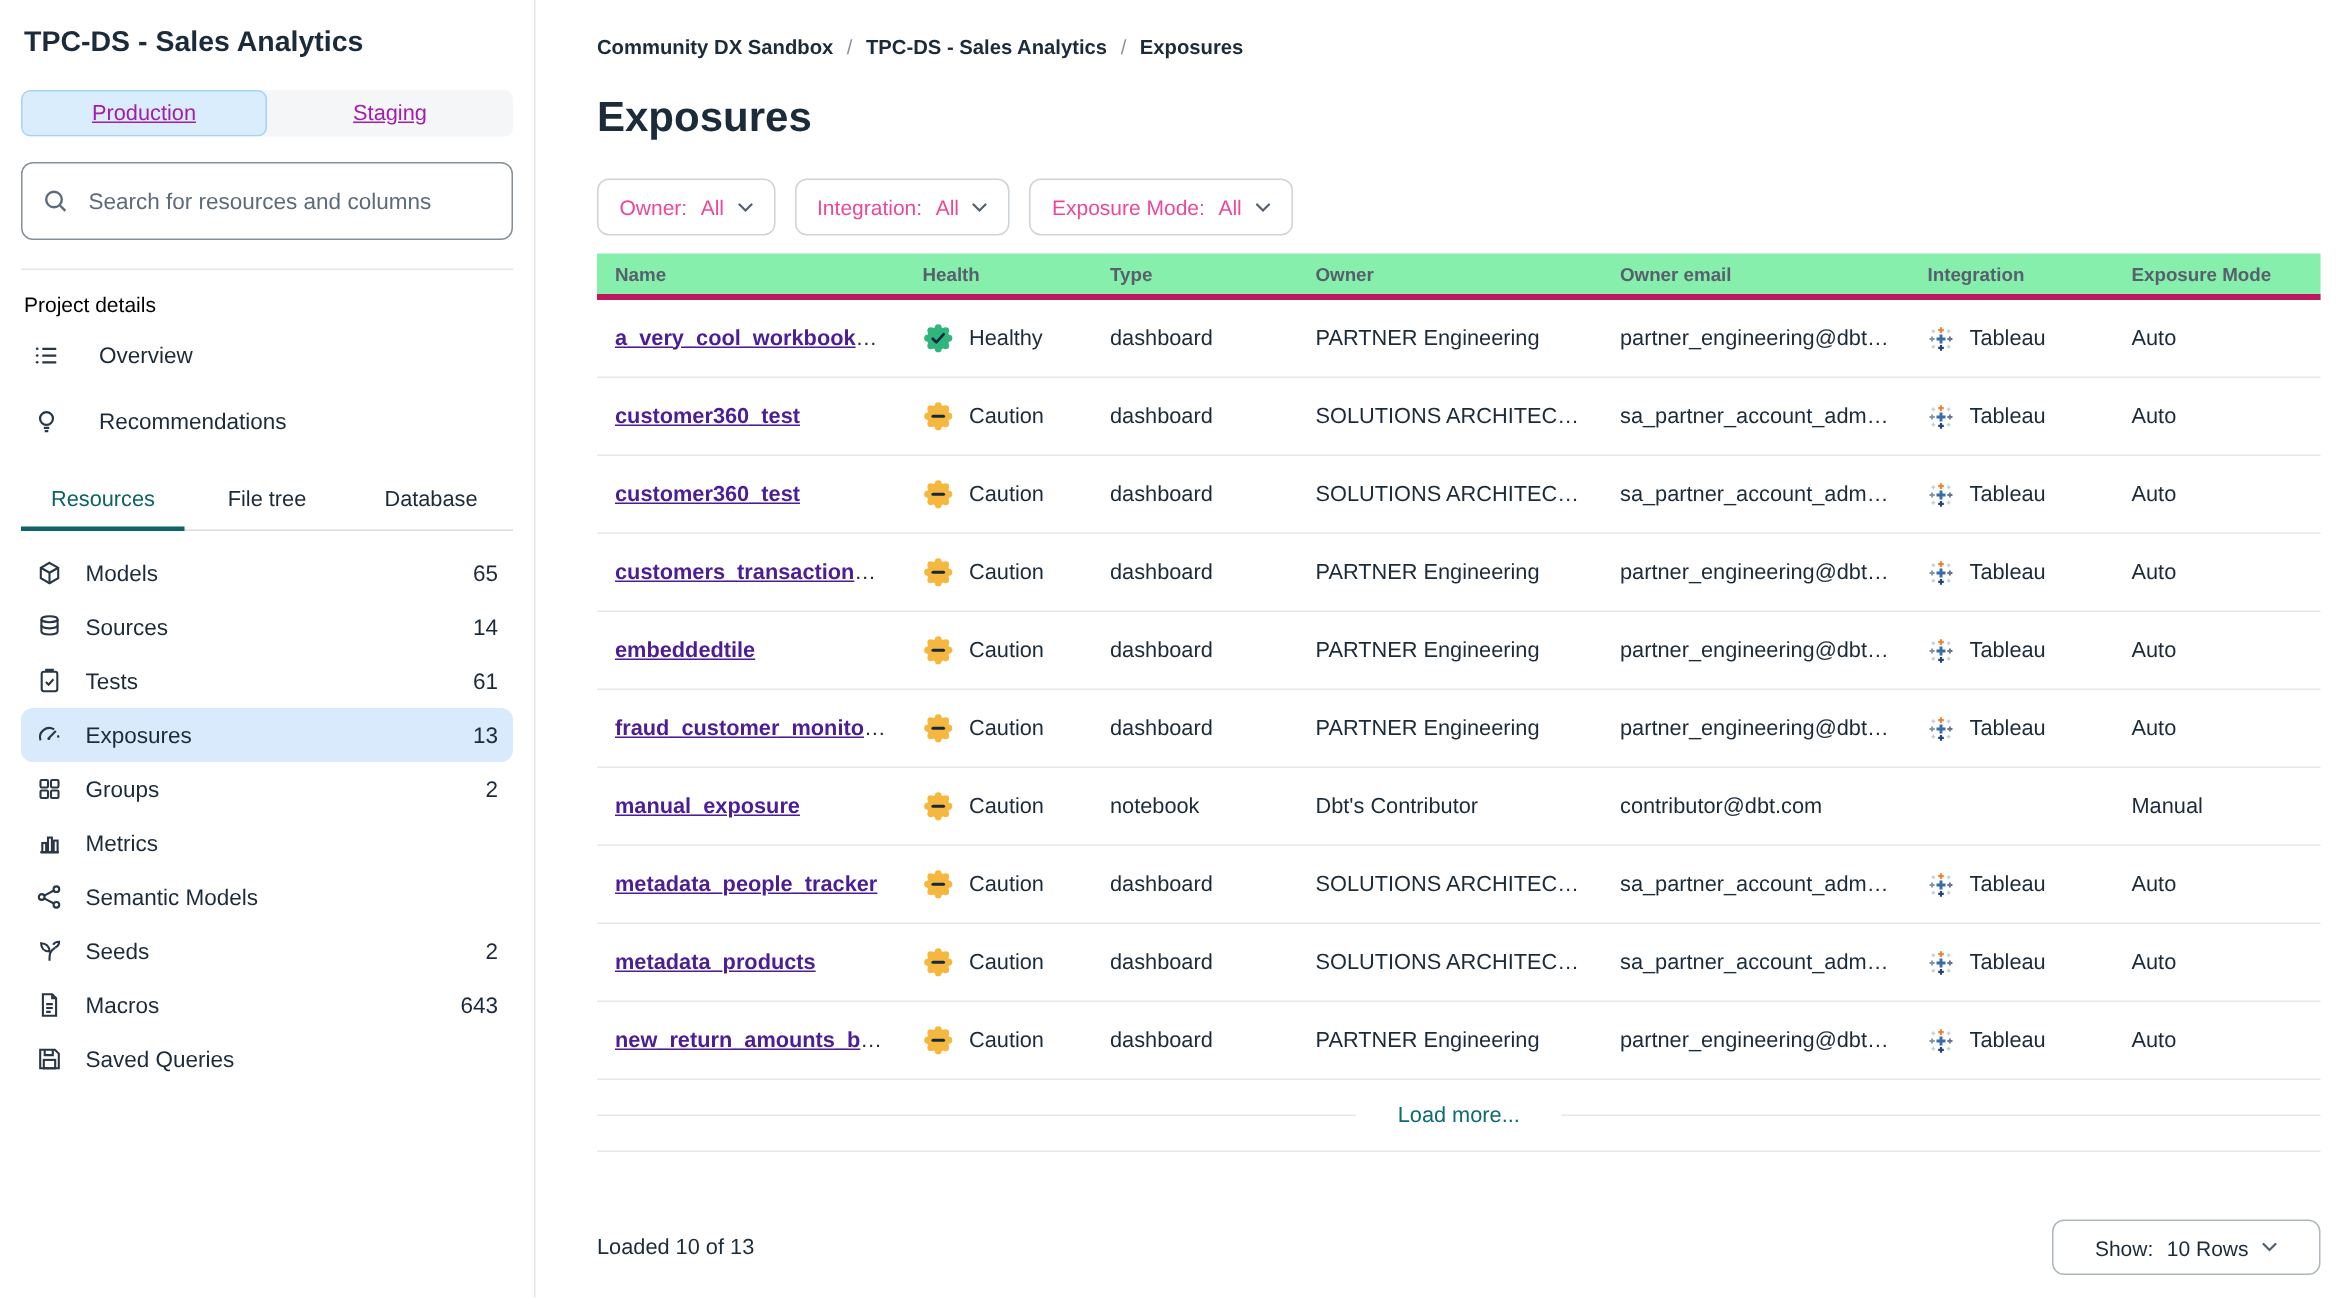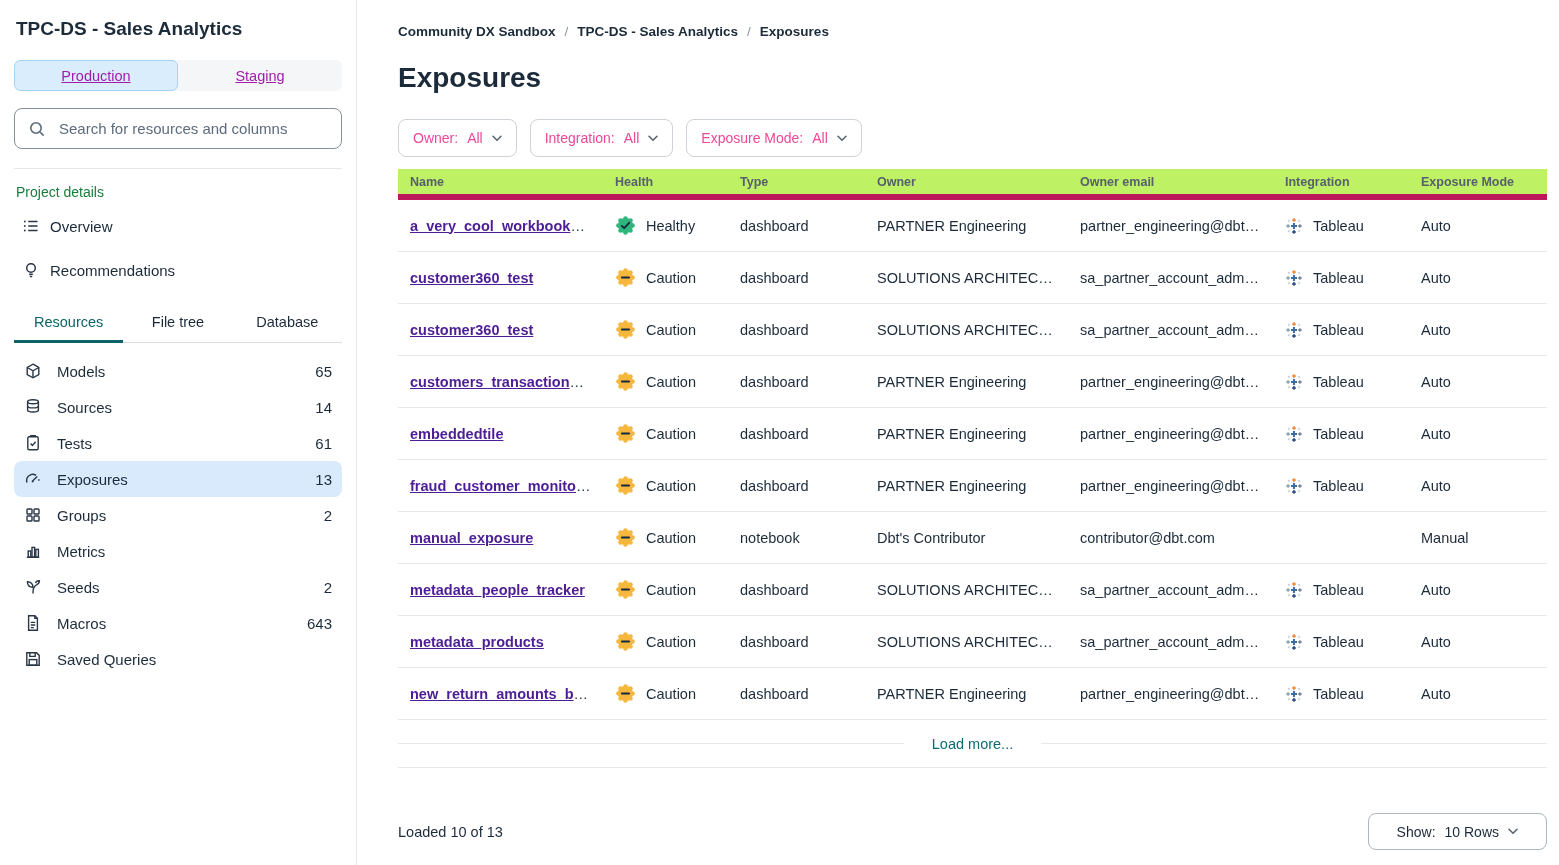--- a/index.html
+++ b/index.html
@@ -10,26 +10,26 @@
     color:#1c2b3a; background:#ffffff; display:flex;
   }
   svg { display:block; }
 
   
   .sidebar { width:357px; min-width:357px; height:100%; border-right:1px solid #e4e7ea; padding:14px 14px 0; }
   .sidebar-title { font-size:19px; font-weight:700; margin:4px 2px 20px; }
   .env-toggle { display:flex; border-radius:6px; overflow:hidden; margin-bottom:17px; background:#f5f6f7; }
   .env-btn { flex:1; height:31px; display:flex; align-items:center; justify-content:center; font-size:14.5px; cursor:pointer; border:1px solid transparent; border-radius:6px; color:#a21caf;text-decoration:underline; }
   .env-btn.active { background:#d9edfd; border-color:#a5d3f4; }
-  .search-box { display:flex; align-items:center; gap:11px; border:1px solid #848f9a; border-radius:8px; height:41px; padding:16px 13px; margin-bottom:19px; }
+  .search-box { display:flex; align-items:center; gap:11px; border:1px solid #848f9a; border-radius:8px; height:52px; padding:16px 13px; margin-bottom:19px; }
   .search-box input { flex:1; border:none; outline:none; background:transparent; font-size:15px; font-family:"Liberation Sans",sans-serif; color:#1c2b3a; }
   .search-box input::placeholder { color:#5c6b7c; }
   .sidebar-divider { height:1px; background:#e4e7ea; margin-bottom:15px; }
-  .section-label { font-size:14px; color:#15803d; margin:0 2px 4px; }
-  .nav-item { display:flex; align-items:center; gap:10px; height:44px; padding:0 8px; font-size:15px; border-radius:8px; cursor:pointer; }
+  .section-label { font-size:14px; color:#000000; margin:0 2px 4px; }
+  .nav-item { display:flex; align-items:center; gap:26px; height:44px; padding:0 8px; font-size:15px; border-radius:8px; cursor:pointer; }
   .tabs { display:flex; margin-top:13px; border-bottom:1px solid #dadde0; }
   .tab { flex:1; text-align:center; font-size:14.5px; padding:9px 0 10px; border-bottom:3px solid transparent; margin-bottom:-1px; cursor:pointer; }
   .tab.active { color:#0e6368; font-weight:400; border-bottom-color:#0e6368; }
   .resource-list { margin-top:10px; }
   .res-item { display:flex; align-items:center; gap:15px; height:36px; padding:0 10px; font-size:15px; border-radius:8px; cursor:pointer; }
   .res-item.selected { background:#d8eafc; }
   .res-item .count { margin-left:auto; font-size:15px; }
   .icn { width:18px; height:18px; flex:none; }
 
   
@@ -37,21 +37,21 @@
   .breadcrumb { display:flex; align-items:center; gap:9px; font-size:13.5px; font-weight:700; }
   .crumb { cursor:pointer; }
   .crumb-sep { color:#8a95a1; font-weight:400; }
   .page-title { font-size:28px; font-weight:600; margin:23px 0 0; }
   .filters { display:flex; gap:13px; margin-top:25px; }
   .filter-btn { display:flex; align-items:center; gap:9px; height:38px; padding:0 14px; border:1px solid #cdd3d9; border-radius:8px; background:#fff; font-size:14px; cursor:pointer; color:#ec4899; }
   .chev { width:10px; height:7px; }
 
   .table { margin-top:12px; }
   .thead, .trow { display:grid; grid-template-columns:205px 125px 137px 203px 205px 136px 137px; align-items:center; }
-  .thead { background:#bef264; height:31px; border-bottom:6px solid #be185d; }
+  .thead { background:#86efac; height:31px; border-bottom:4px solid #be185d; }
   .th { font-size:12.5px; font-weight:700; color:#57606d; padding:0 12px; white-space:nowrap; }
   .trow { height:52px; border-bottom:1px solid #e6e8ea; }
   .cell { font-size:14.5px; padding:0 12px; white-space:nowrap; overflow:hidden; text-overflow:ellipsis; }
   .cell.flex { display:flex; align-items:center; gap:10px; }
   .name-link { color:#4c1d95; font-weight:700; text-decoration:underline; cursor:pointer; }
   .badge { width:21px; height:21px; color:#f6b73e; flex:none; }
   .badge[data-health="healthy"] { color:#2fb67d; }
   .badge .g-check { display:none; }
   .badge[data-health="healthy"] .g-check { display:block; }
   .badge[data-health="healthy"] .g-minus { display:none; }
@@ -163,20 +163,30 @@
           <path d="M2.8 15.2h12.4"></path>
           <rect x="4.2" y="9" width="2.6" height="6.2"></rect>
           <rect x="8" y="5.4" width="2.6" height="9.8"></rect>
           <rect x="11.8" y="7.4" width="2.6" height="7.8"></rect>
         </svg>
       <span>Metrics</span>
       <span class="count"></span>
     </div>
     <div class="res-item">
       <svg class="icn" viewBox="0 0 18 18" fill="none" stroke="#283646" stroke-width="1.4">
+          <circle cx="3.8" cy="9" r="1.9"></circle>
+          <circle cx="13.6" cy="3.8" r="1.9"></circle>
+          <circle cx="13.6" cy="14.2" r="1.9"></circle>
+          <path d="M5.5 8.1l6.4-3.4M5.5 9.9l6.4 3.4"></path>
+        </svg>
+      <span>Semantic Models</span>
+      <span class="count"></span>
+    </div>
+    <div class="res-item">
+      <svg class="icn" viewBox="0 0 18 18" fill="none" stroke="#283646" stroke-width="1.4">
           <path d="M9 15.5c0-4.2 0-6.4 3.8-8.8"></path>
           <path d="M9 9.3C9 6 6.8 3.8 3.4 3.8c0 3.4 2.2 5.5 5.6 5.5z"></path>
           <path d="M12.8 6.7c1.8-.9 2.6-2.3 2.6-3.9-2 0-3.3.7-4 2"></path>
         </svg>
       <span>Seeds</span>
       <span class="count">2</span>
     </div>
     <div class="res-item">
       <svg class="icn" viewBox="0 0 18 18" fill="none" stroke="#283646" stroke-width="1.4">
           <path d="M4.6 1.8h6.2l2.6 2.6v11.8H4.6z"></path>

